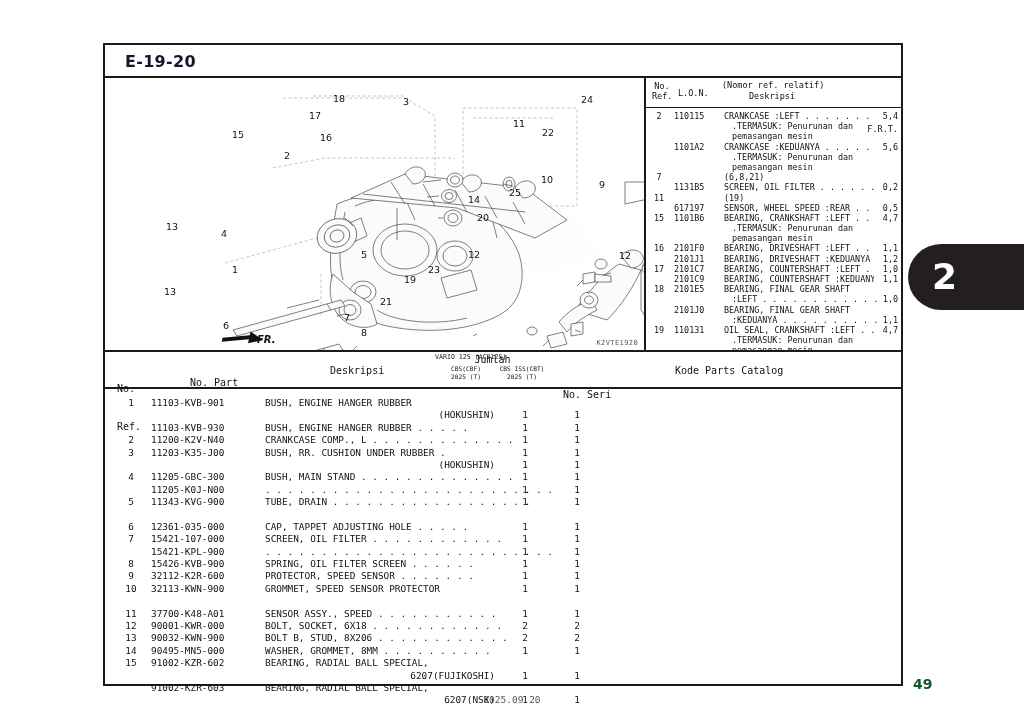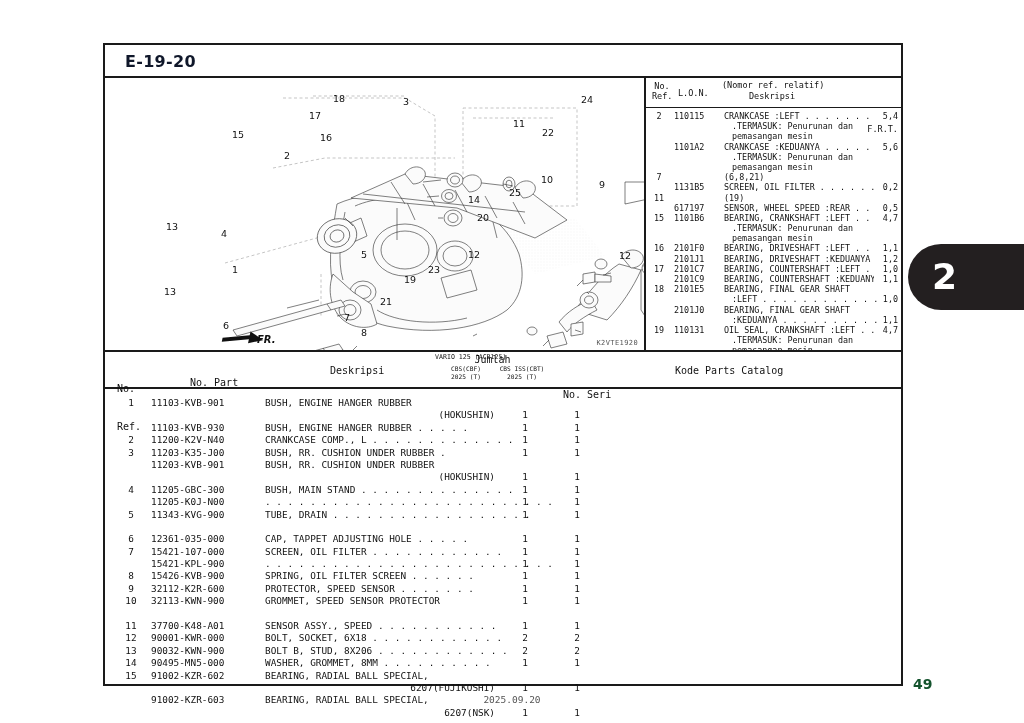--- a/index.html
+++ b/index.html
@@ -404,21 +404,20 @@
       <div class="lh lh-noseri">No. Seri</div>
       <div class="lh lh-kode">Kode Parts Catalog</div>
     </div>
 
     <div id="listbody">
         <div class="prow"><span class="p-no">1</span><span class="p-part">11103-KVB-901</span><span class="p-desc">BUSH, ENGINE HANGER RUBBER</span><span class="p-q1"></span><span class="p-q2"></span></div>
         <div class="prow"><span class="p-no"></span><span class="p-part"></span><span class="p-desc right">(HOKUSHIN)</span><span class="p-q1">1</span><span class="p-q2">1</span></div>
         <div class="prow"><span class="p-no"></span><span class="p-part">11103-KVB-930</span><span class="p-desc">BUSH, ENGINE HANGER RUBBER . . . . .</span><span class="p-q1">1</span><span class="p-q2">1</span></div>
         <div class="prow"><span class="p-no">2</span><span class="p-part">11200-K2V-N40</span><span class="p-desc">CRANKCASE COMP., L . . . . . . . . . . . . .</span><span class="p-q1">1</span><span class="p-q2">1</span></div>
         <div class="prow"><span class="p-no">3</span><span class="p-part">11203-K35-J00</span><span class="p-desc">BUSH, RR. CUSHION UNDER RUBBER .</span><span class="p-q1">1</span><span class="p-q2">1</span></div>
-        <div class="prow"><span class="p-no"></span><span class="p-part">11203-KVB-901</span><span class="p-desc">BUSH, RR. CUSHION UNDER RUBBER</span><span class="p-q1"></span><span class="p-q2"></span></div>
         <div class="prow"><span class="p-no"></span><span class="p-part"></span><span class="p-desc right">(HOKUSHIN)</span><span class="p-q1">1</span><span class="p-q2">1</span></div>
         <div class="prow"><span class="p-no">4</span><span class="p-part">11205-GBC-300</span><span class="p-desc">BUSH, MAIN STAND . . . . . . . . . . . . . .</span><span class="p-q1">1</span><span class="p-q2">1</span></div>
         <div class="prow"><span class="p-no"></span><span class="p-part">11205-K0J-N00</span><span class="p-desc">. . . . . . . . . . . . . . . . . . . . . . . . . .</span><span class="p-q1">1</span><span class="p-q2">1</span></div>
         <div class="prow"><span class="p-no">5</span><span class="p-part">11343-KVG-900</span><span class="p-desc">TUBE, DRAIN . . . . . . . . . . . . . . . . . .</span><span class="p-q1">1</span><span class="p-q2">1</span></div>
         <div class="p-spacer"></div>
         <div class="prow"><span class="p-no">6</span><span class="p-part">12361-035-000</span><span class="p-desc">CAP, TAPPET ADJUSTING HOLE . . . . .</span><span class="p-q1">1</span><span class="p-q2">1</span></div>
         <div class="prow"><span class="p-no">7</span><span class="p-part">15421-107-000</span><span class="p-desc">SCREEN, OIL FILTER . . . . . . . . . . . .</span><span class="p-q1">1</span><span class="p-q2">1</span></div>
         <div class="prow"><span class="p-no"></span><span class="p-part">15421-KPL-900</span><span class="p-desc">. . . . . . . . . . . . . . . . . . . . . . . . . .</span><span class="p-q1">1</span><span class="p-q2">1</span></div>
         <div class="prow"><span class="p-no">8</span><span class="p-part">15426-KVB-900</span><span class="p-desc">SPRING, OIL FILTER SCREEN . . . . . .</span><span class="p-q1">1</span><span class="p-q2">1</span></div>
         <div class="prow"><span class="p-no">9</span><span class="p-part">32112-K2R-600</span><span class="p-desc">PROTECTOR, SPEED SENSOR . . . . . . .</span><span class="p-q1">1</span><span class="p-q2">1</span></div>

